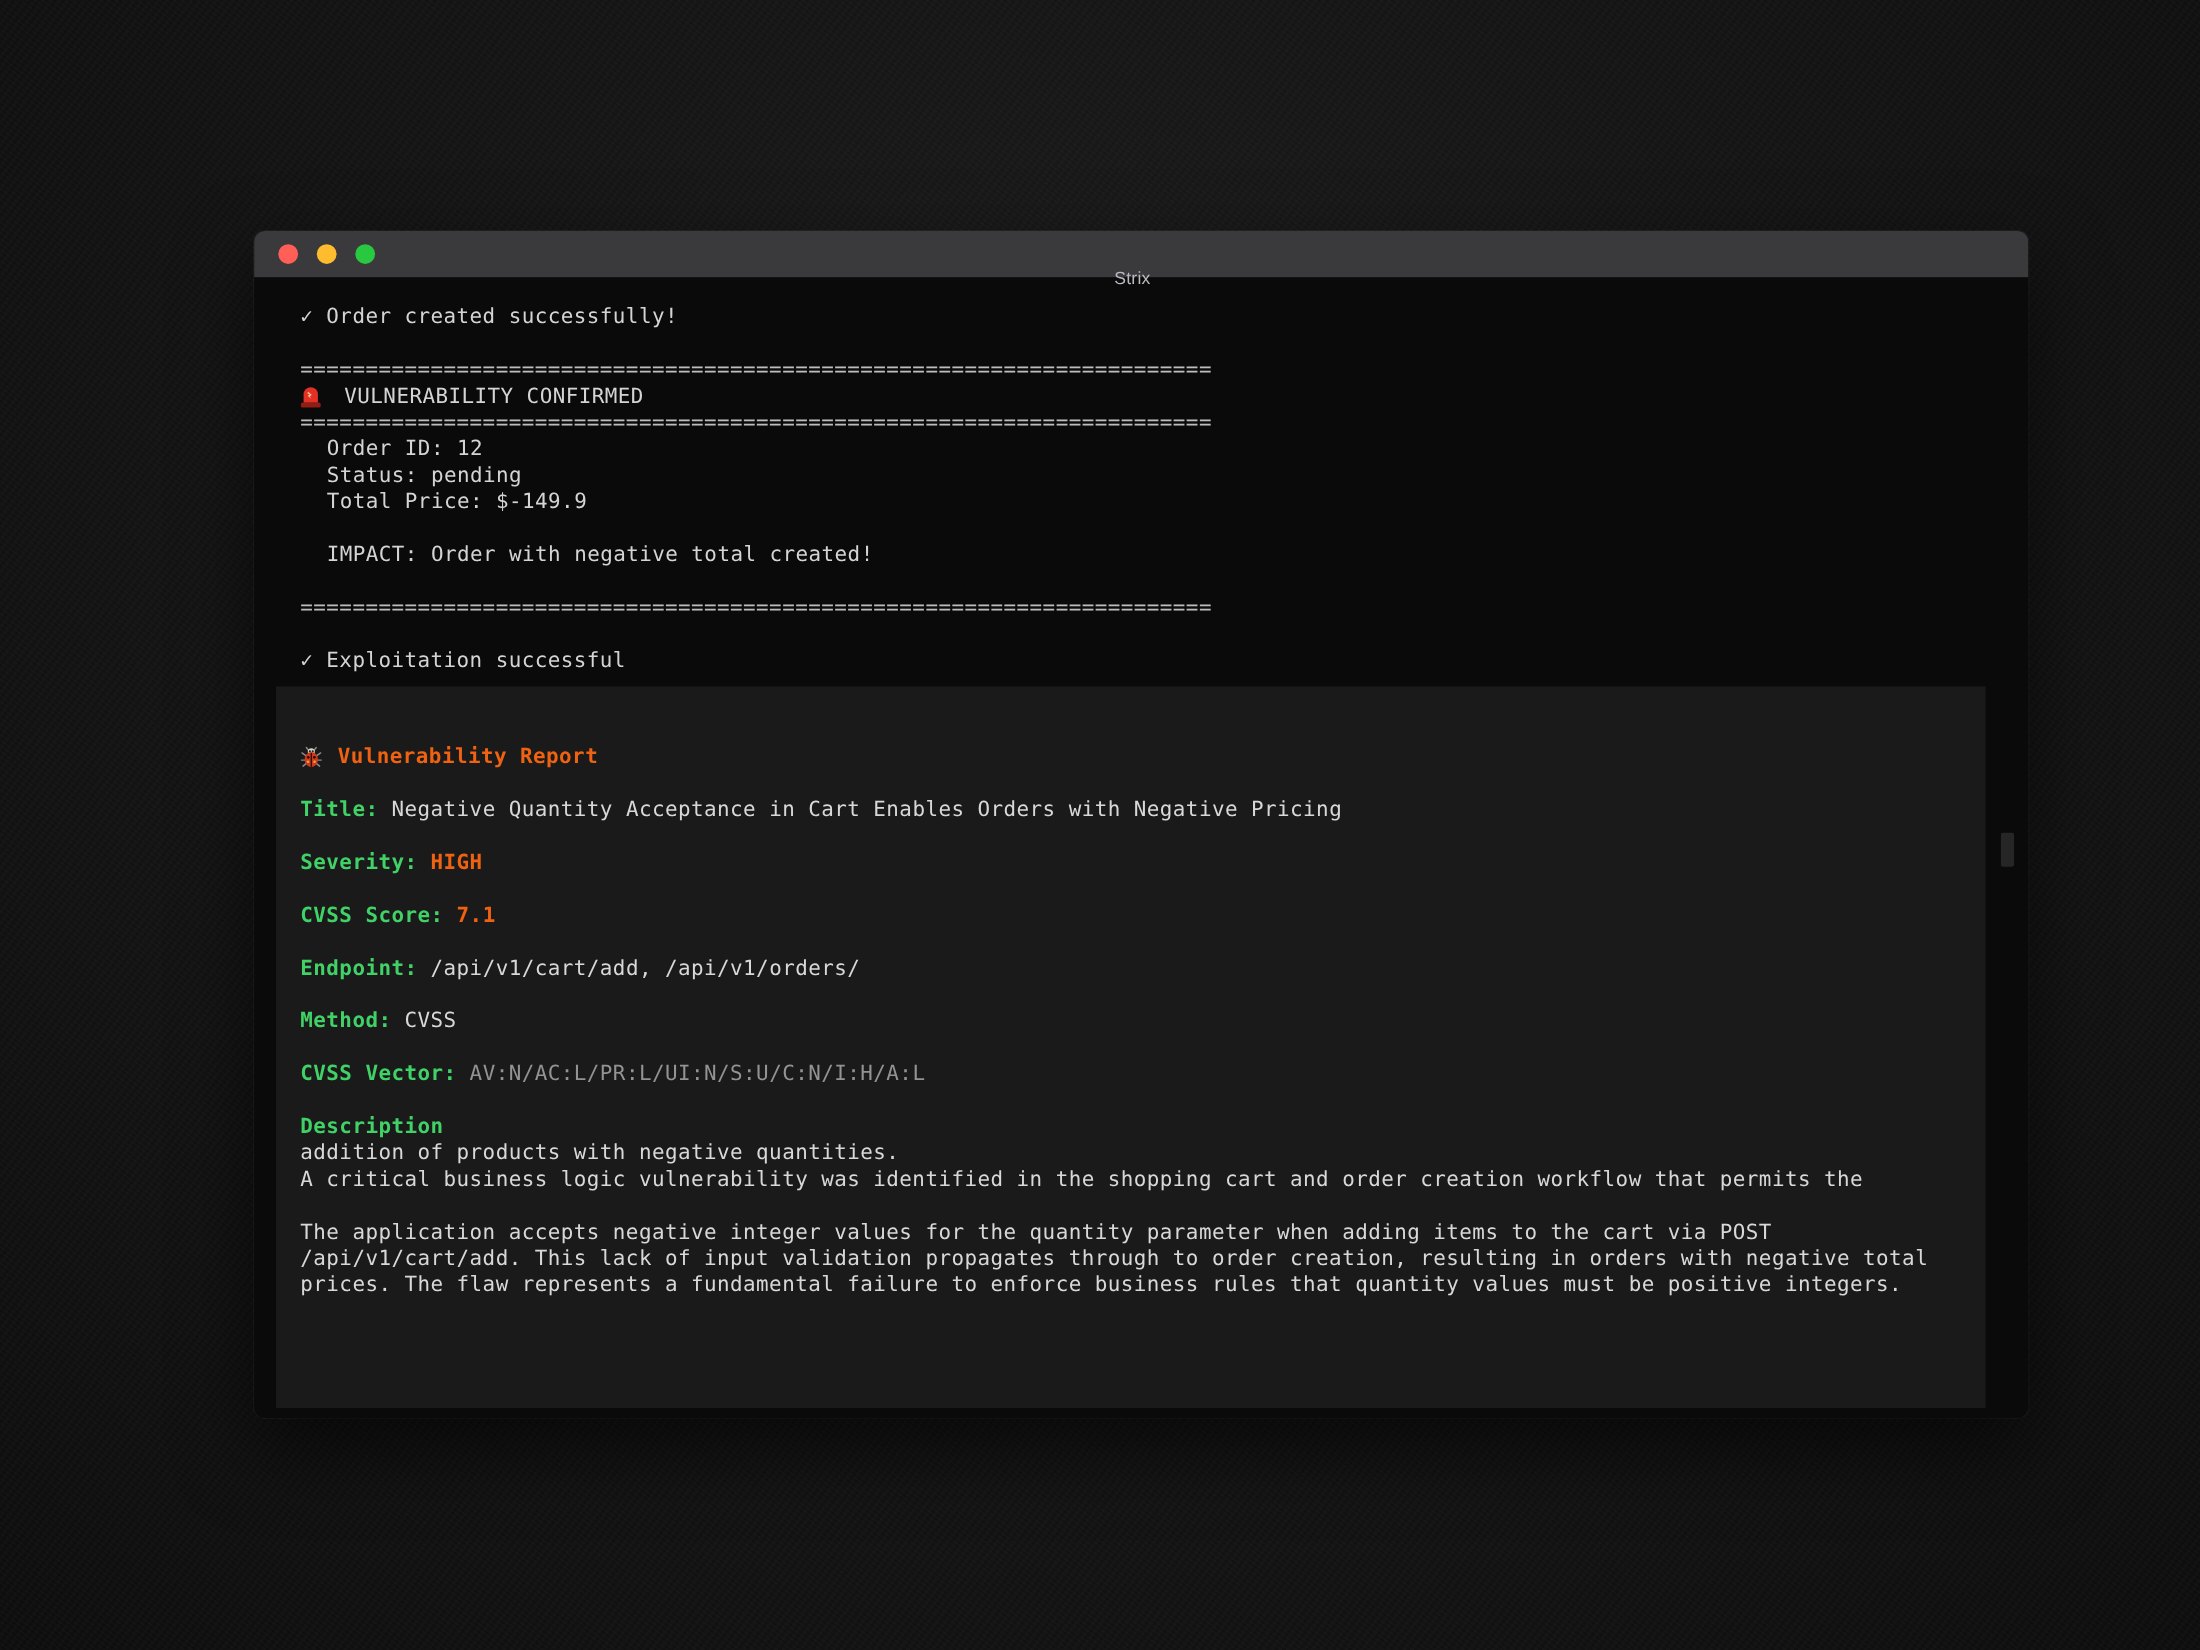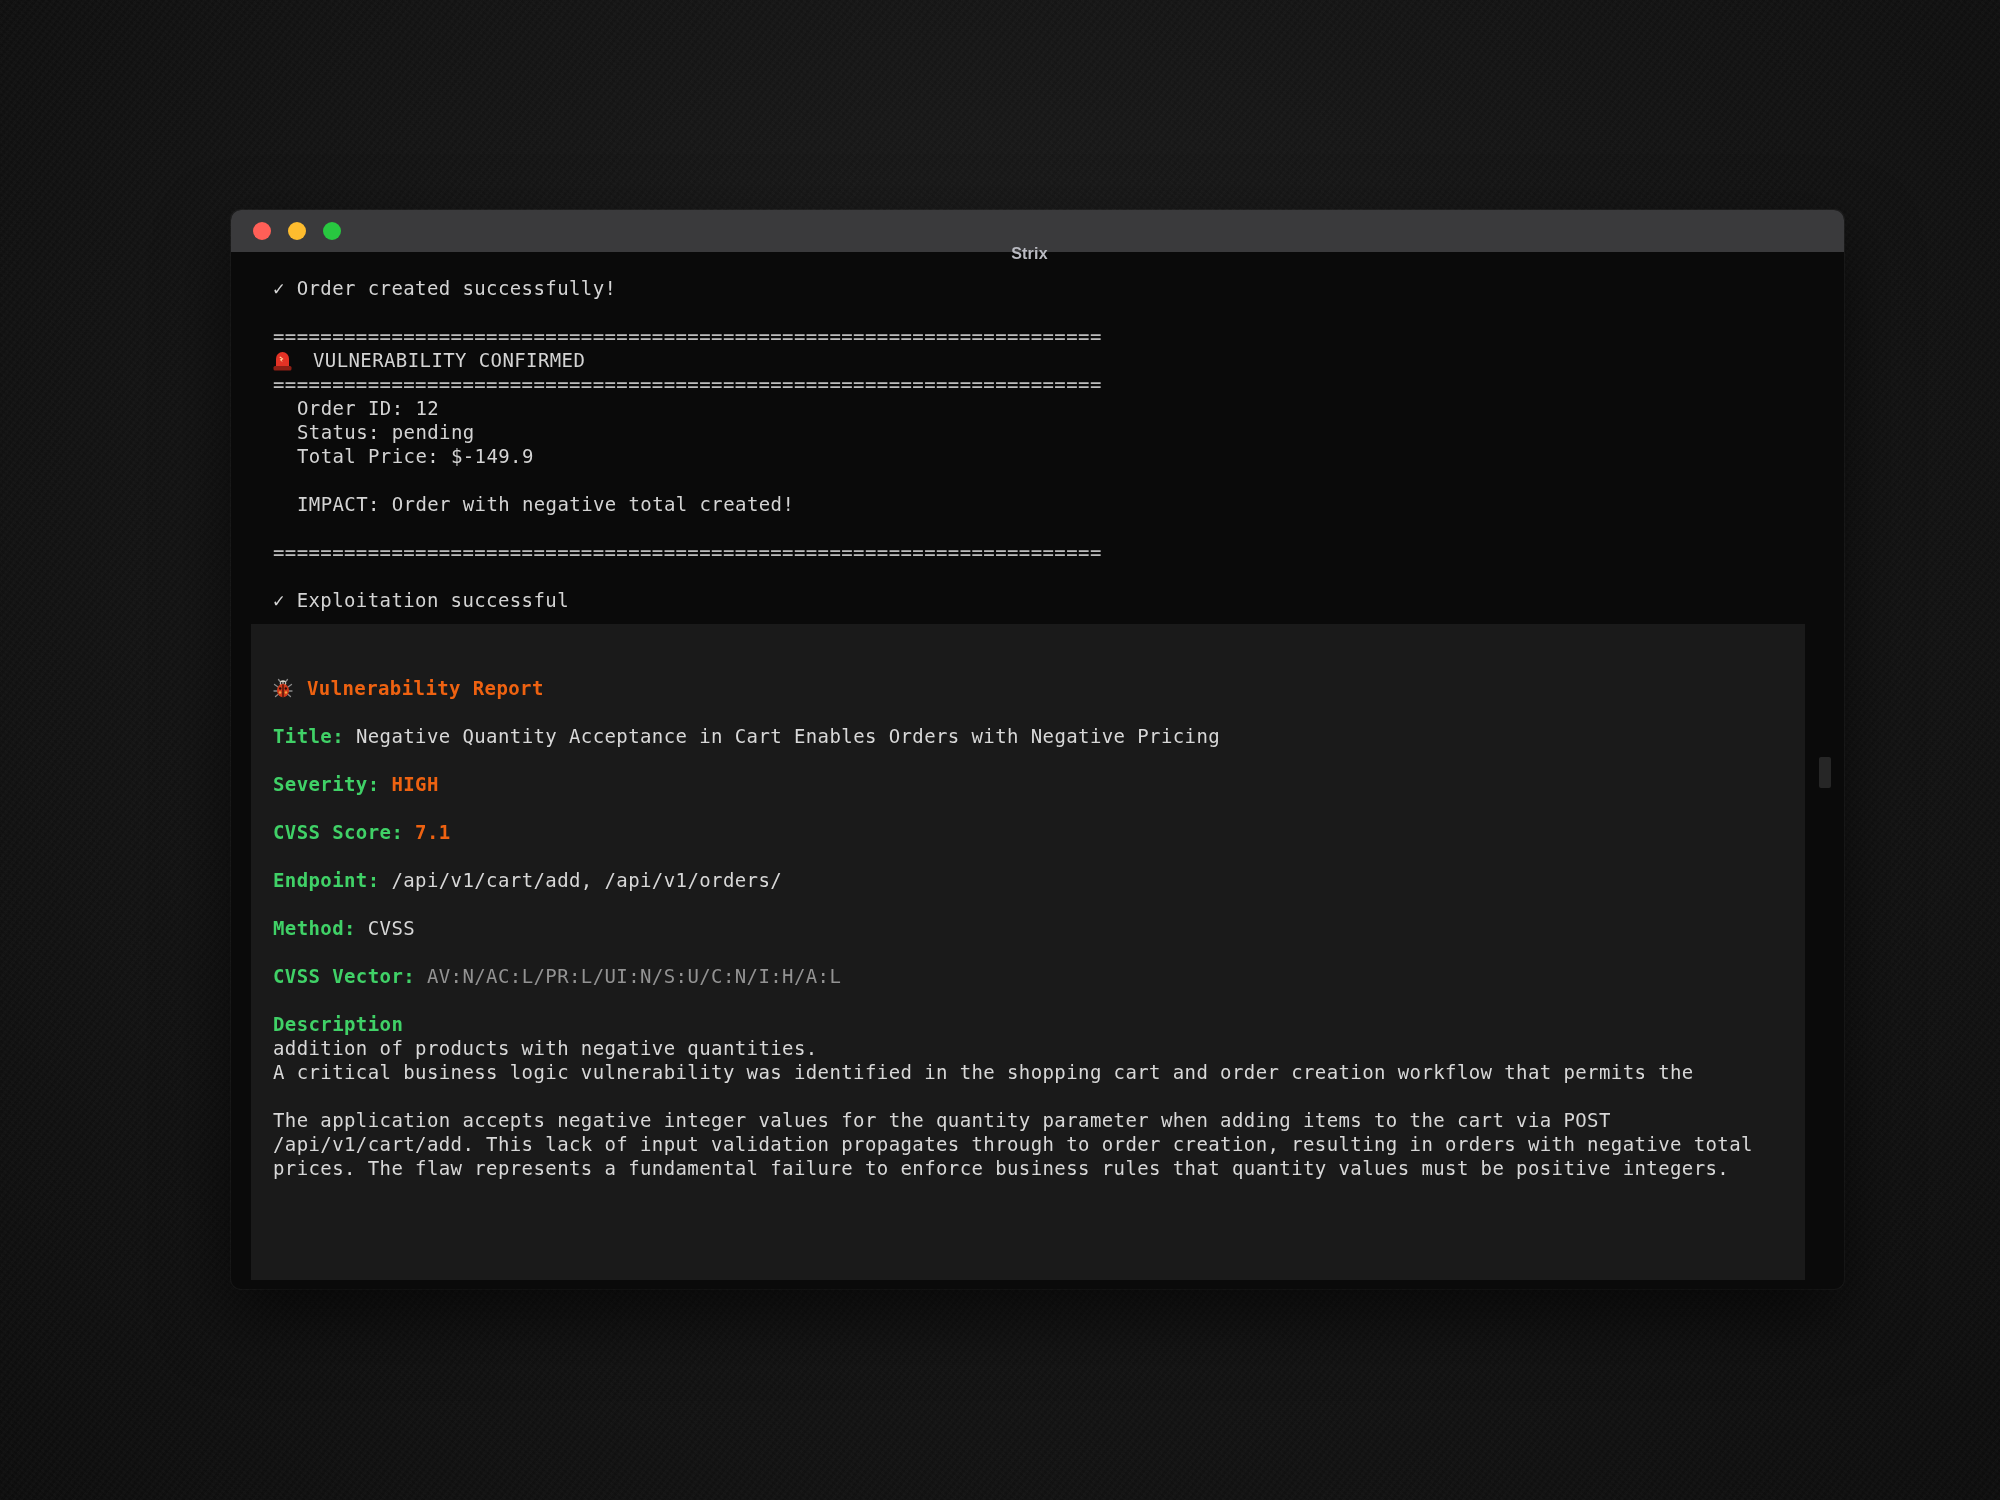--- a/index.html
+++ b/index.html
@@ -27,21 +27,21 @@
   }
   .titlebar {
     height: 42px; background: #3a3a3c; display: flex; align-items: center;
     position: relative;
   }
   .traffic { display: flex; gap: 17px; padding-left: 22px; }
   .tl { width: 18px; height: 18px; border-radius: 50%; display:inline-block; }
   .tl.red { background:#ff5f57; } .tl.yellow { background:#febc2e; } .tl.green { background:#28c840; }
   .titlebar .title {
     position: absolute; left: 0; right: 16px; text-align: center;
-    font-family: "Liberation Sans", sans-serif; font-weight: bold;
+    font-family: "Liberation Sans", sans-serif; font-weight: normal;
     font-size: 16px; color: #b9bac1; letter-spacing: .2px; margin-top: 46px;
   }
   .term {
     padding: 24px 0 0 42px;
     font-size: 19px; letter-spacing: 0.4px; color: #d4d4d4;
   }
   .row { height: 24px; line-height: 24px; white-space: pre; display: flex; align-items: center; }
   .row.textline { display: block; }
   .row.sep { color: #bdbdbd; }
   .row.indent { padding-left: 24px; }

